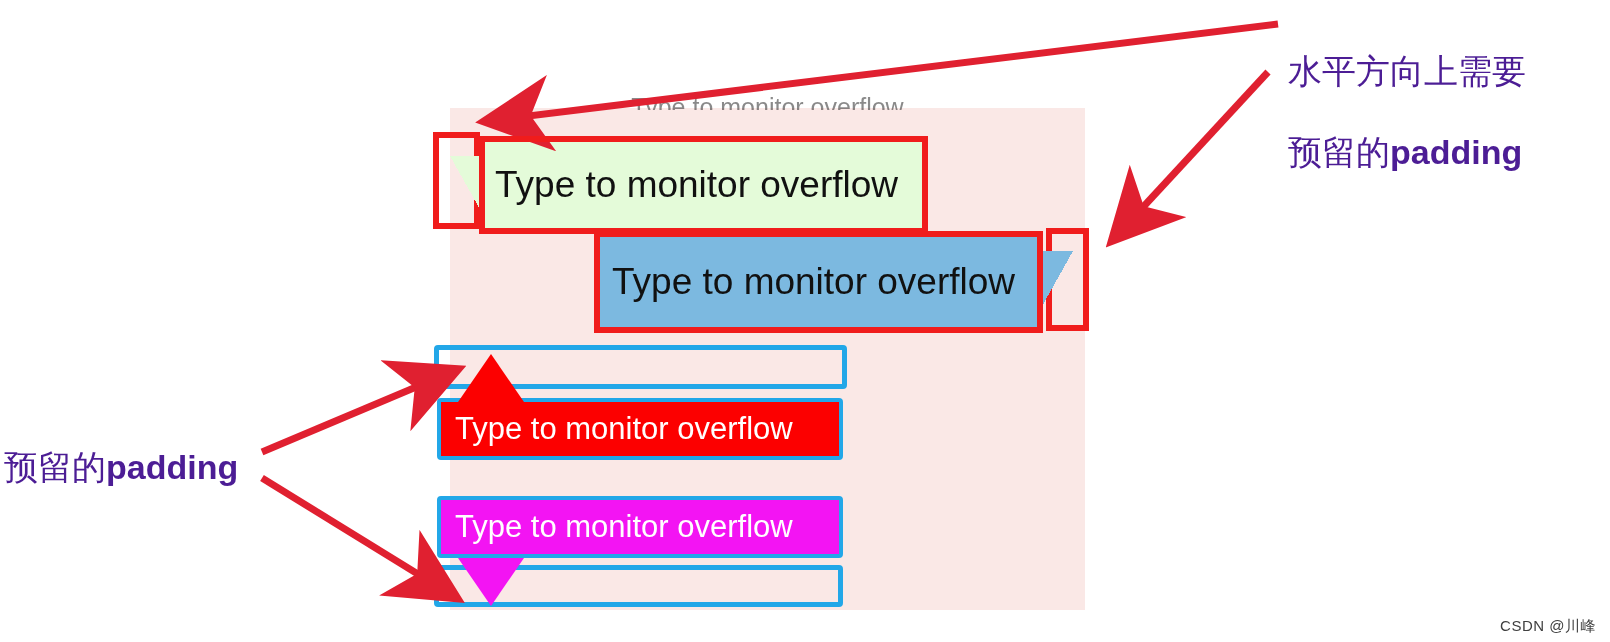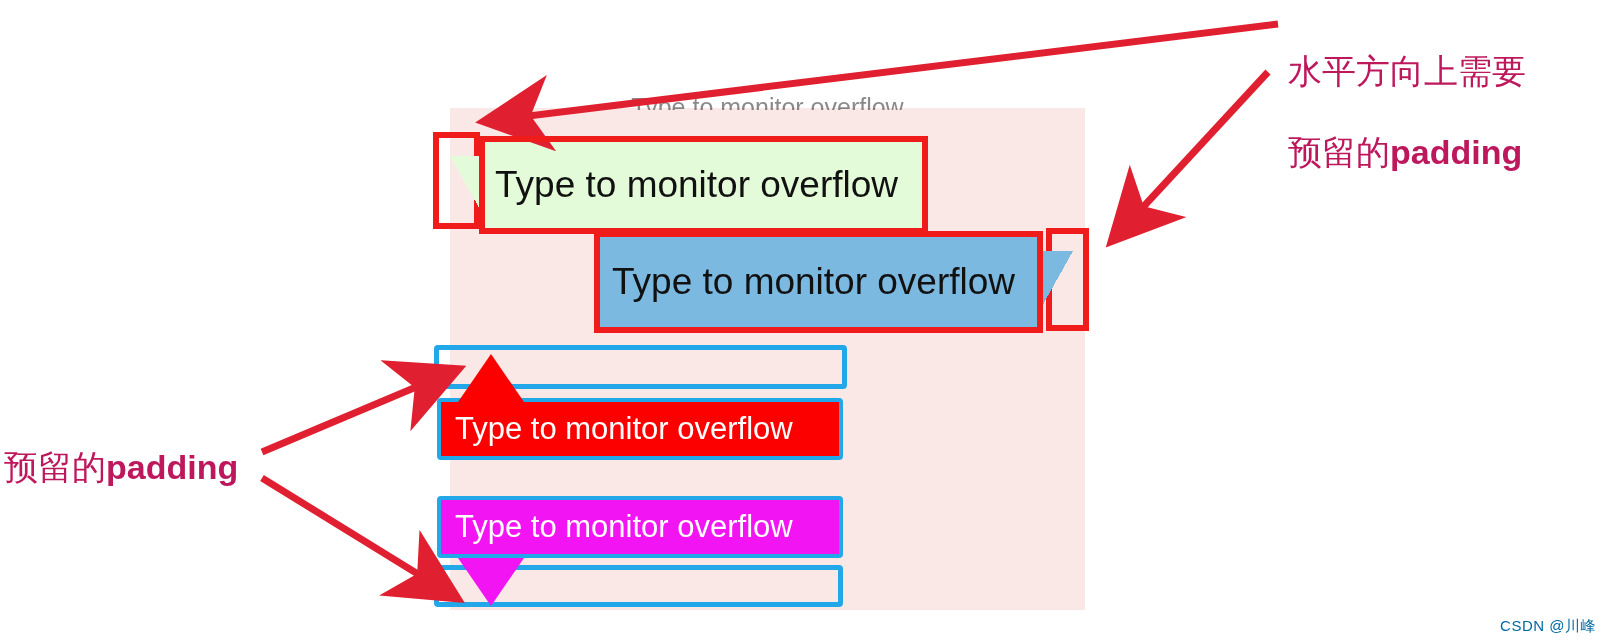--- a/index.html
+++ b/index.html
@@ -98,32 +98,32 @@
   
   .red-outline{
     position:absolute;box-sizing:border-box;border:6px solid #f01c1c;
     background:transparent;z-index:4;
   }
   .ro-green{left:479px;top:136px;width:449px;height:98px;}
   .ro-blue{left:594px;top:231px;width:449px;height:102px;}
 
   
   .callout{
-    position:absolute;color:#be185d;line-height:1.22;white-space:pre;
+    position:absolute;color:#4c1d95;line-height:1.22;white-space:pre;
   }
   .callout .l1{font-size:34px;font-weight:400;}
   .callout .l2{font-size:34px;font-weight:400;}
   .callout .l2 b{font-weight:700;}
   .c-horizontal{left:1288px;top:12px;}
   .c-vertical{left:4px;top:408px;}
 
   
   .watermark{
     position:absolute;right:14px;bottom:6px;
-    color:#0369a1;font-size:15px;letter-spacing:.5px;
+    color:#404040;font-size:15px;letter-spacing:.5px;
   }
 
   svg.arrows{position:absolute;left:0;top:0;width:1610px;height:642px;
     pointer-events:none;overflow:visible;}
 </style>
 </head>
 <body>
 
 <div id="stage">
 

